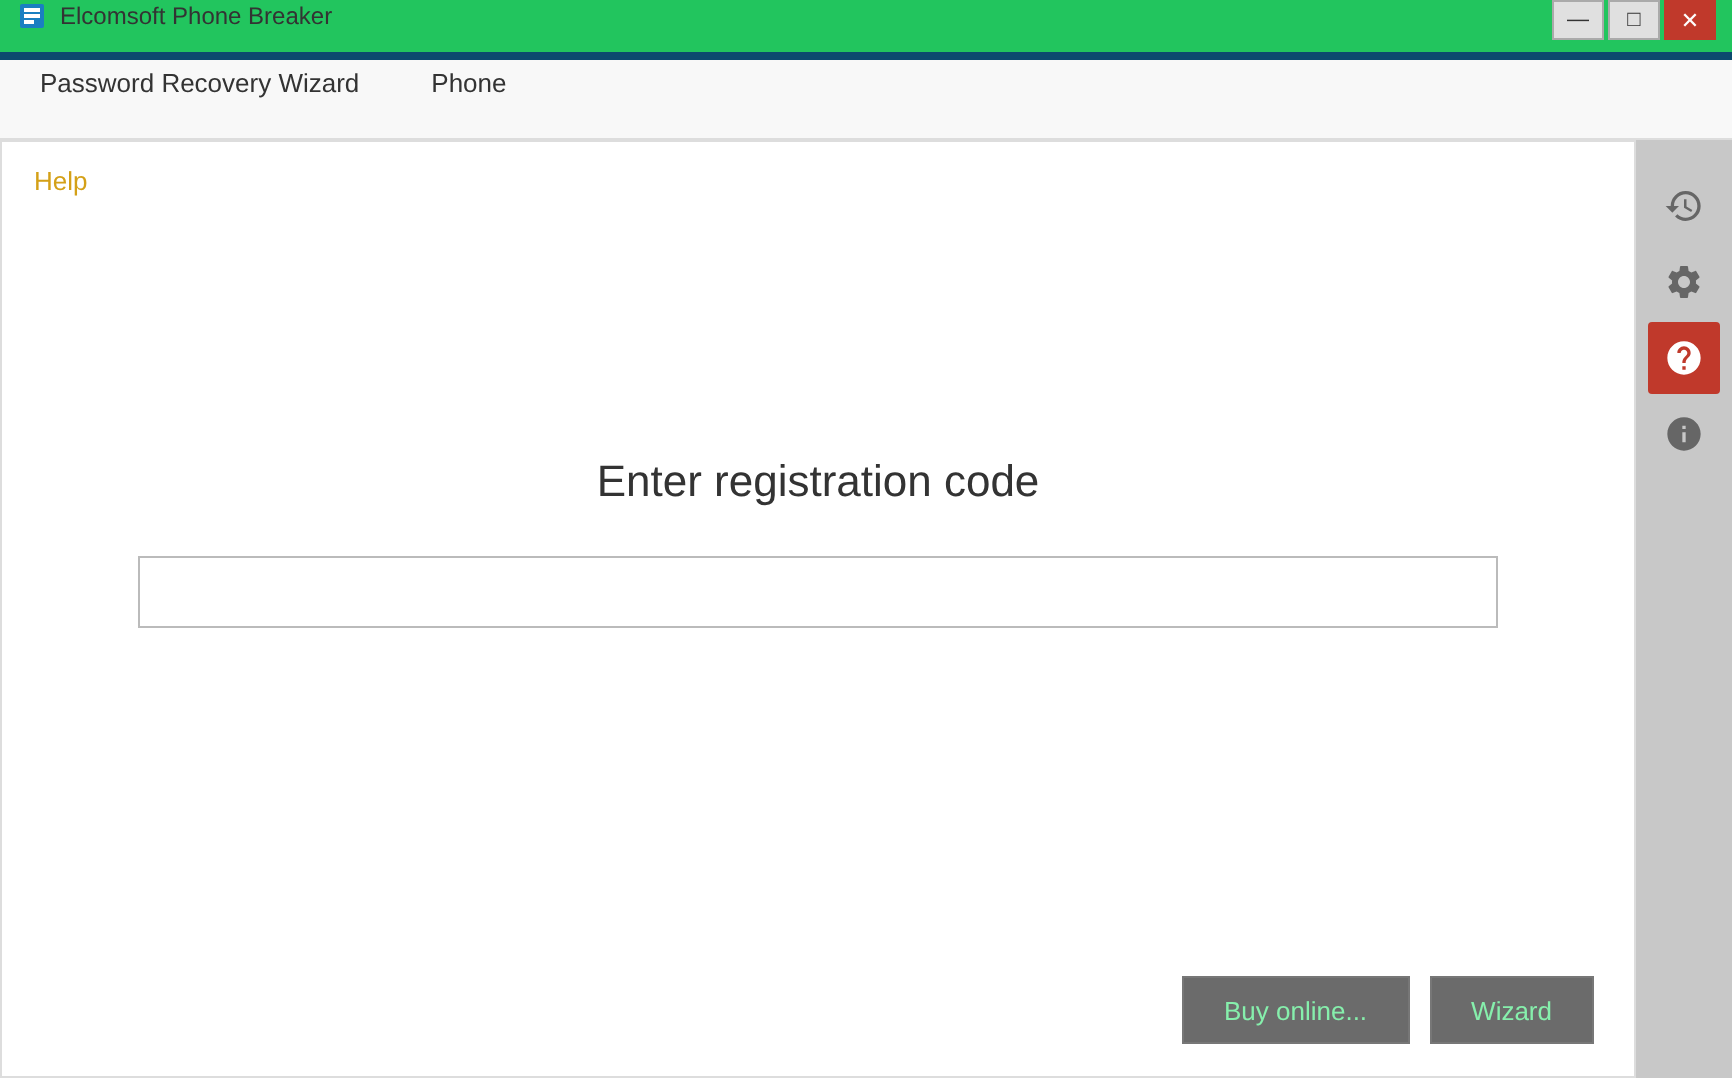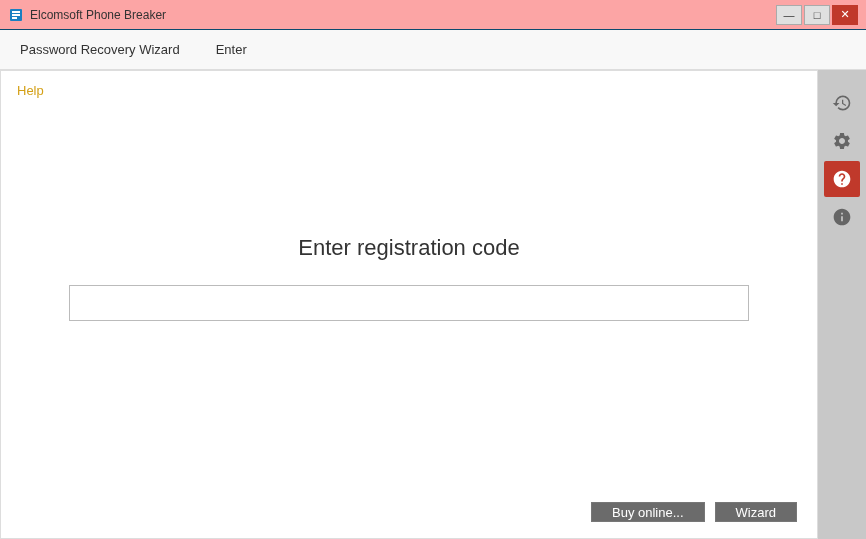--- a/index.html
+++ b/index.html
@@ -9,26 +9,26 @@
       height: 539px;
       background: #c8c8c8;
       font-family: 'Segoe UI', Tahoma, Geneva, Verdana, sans-serif;
       overflow: hidden;
       position: relative;
     }
 
     
     .title-bar {
       display: flex;
-      align-items: center;
+      align-items: flex-start;
       justify-content: space-between;
-      background: #fca5a5;
+      background: #22c55e;
       height: 30px;
       padding: 0 8px;
-      border-bottom: 1px solid #0c4a6e;
+      border-bottom: 4px solid #0c4a6e;
     }
 
     .title-bar-left {
       display: flex;
       align-items: center;
       gap: 6px;
     }
 
     .title-bar-icon {
       width: 16px;
@@ -63,21 +63,20 @@
 
     .title-btn.close {
       background: #c0392b;
       color: white;
       border-color: #c0392b;
     }
 
     
     .menu-bar {
       display: flex;
-      align-items: center;
       background: #f8f8f8;
       height: 40px;
       padding: 0 12px;
       border-bottom: 1px solid #ddd;
       gap: 20px;
     }
 
     .menu-item {
       font-size: 13px;
       color: #333;
@@ -141,27 +140,27 @@
 
     
     .bottom-buttons {
       display: flex;
       justify-content: flex-end;
       padding: 16px 20px;
       gap: 10px;
     }
 
     .btn {
-      height: 20px;
+      height: 34px;
       padding: 0 20px;
       font-size: 13px;
       cursor: pointer;
       border: 1px solid #777;
       background: #6b6b6b;
-      color: #ffffff;
+      color: #86efac;
       font-family: 'Segoe UI', Tahoma, Geneva, Verdana, sans-serif;
     }
 
     
     .right-sidebar {
       width: 48px;
       display: flex;
       flex-direction: column;
       align-items: center;
       padding-top: 15px;
@@ -209,21 +208,21 @@
   </div>
   <div class="title-bar-controls">
     <button class="title-btn">—</button>
     <button class="title-btn">□</button>
     <button class="title-btn close">✕</button>
   </div>
 </div>
 
 <div class="menu-bar">
   <span class="menu-item">Password Recovery Wizard</span>
-  <span class="menu-item">Enter</span>
+  <span class="menu-item">Phone</span>
 </div>
 
 <div class="main-wrapper">
 
   <div class="content-panel">
     <a class="help-link">Help</a>
 
     <div class="center-content">
       <div class="registration-title">Enter registration code</div>
       <input class="registration-input" type="text" style="">

